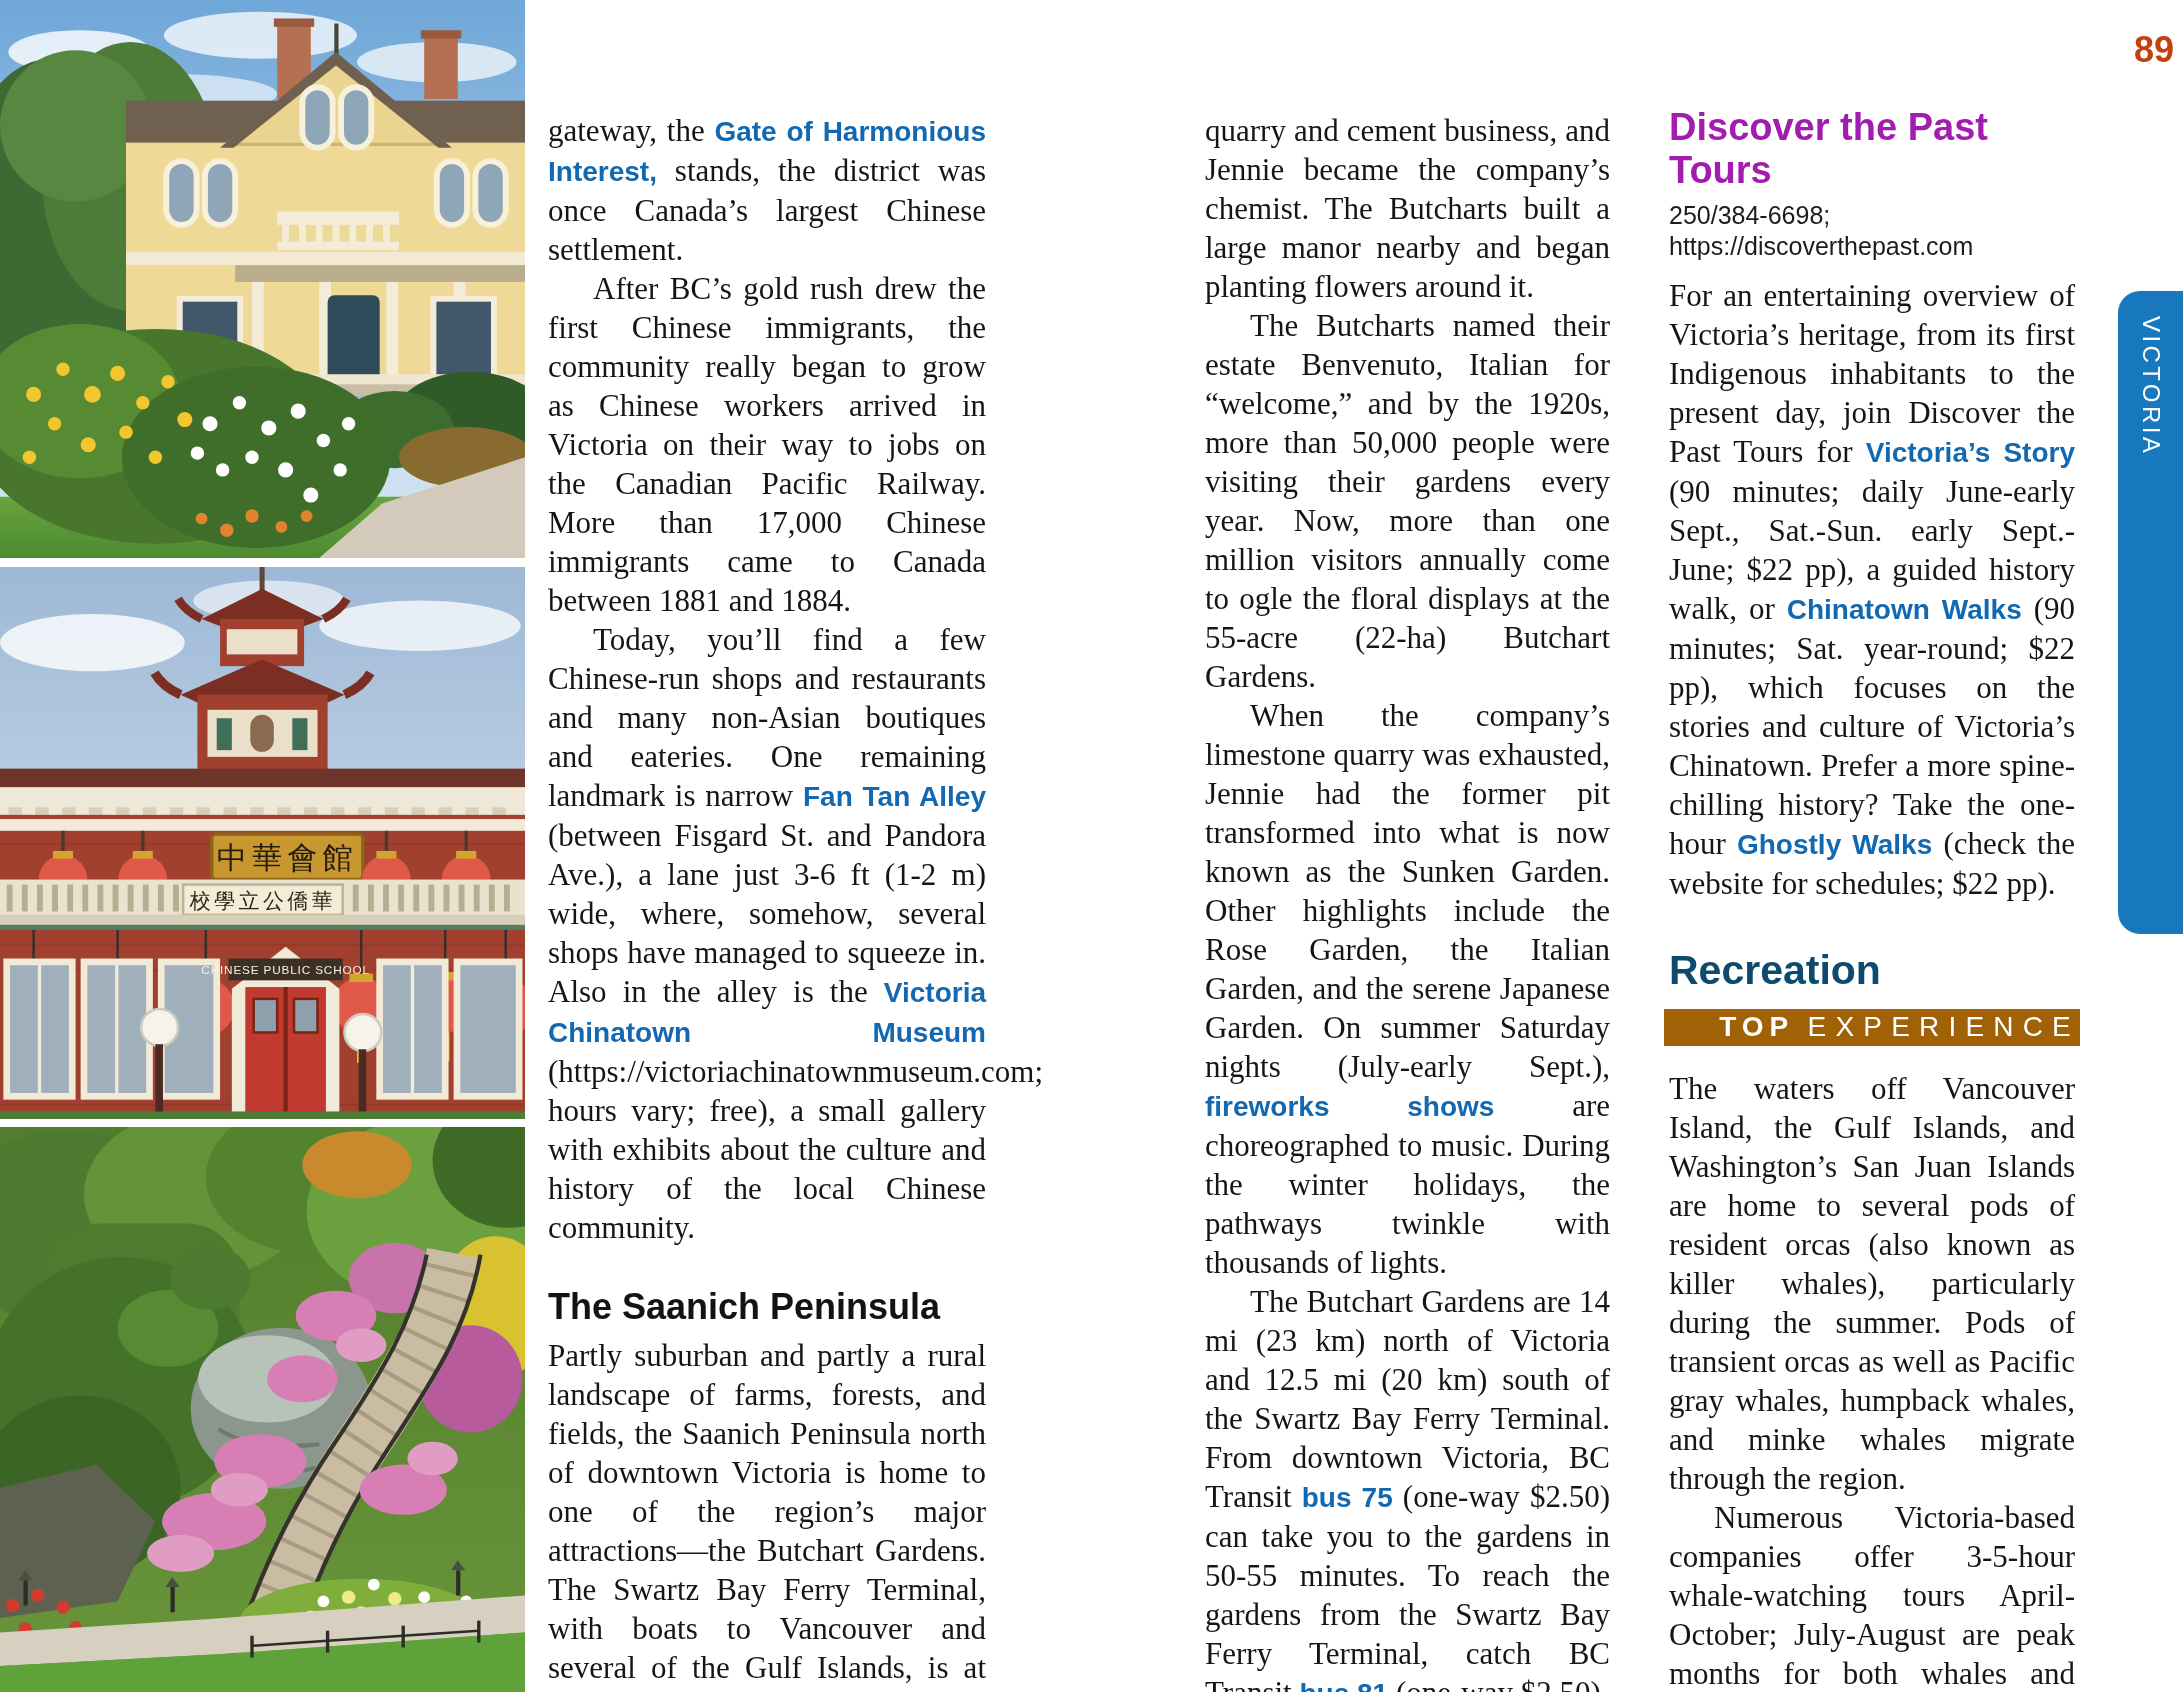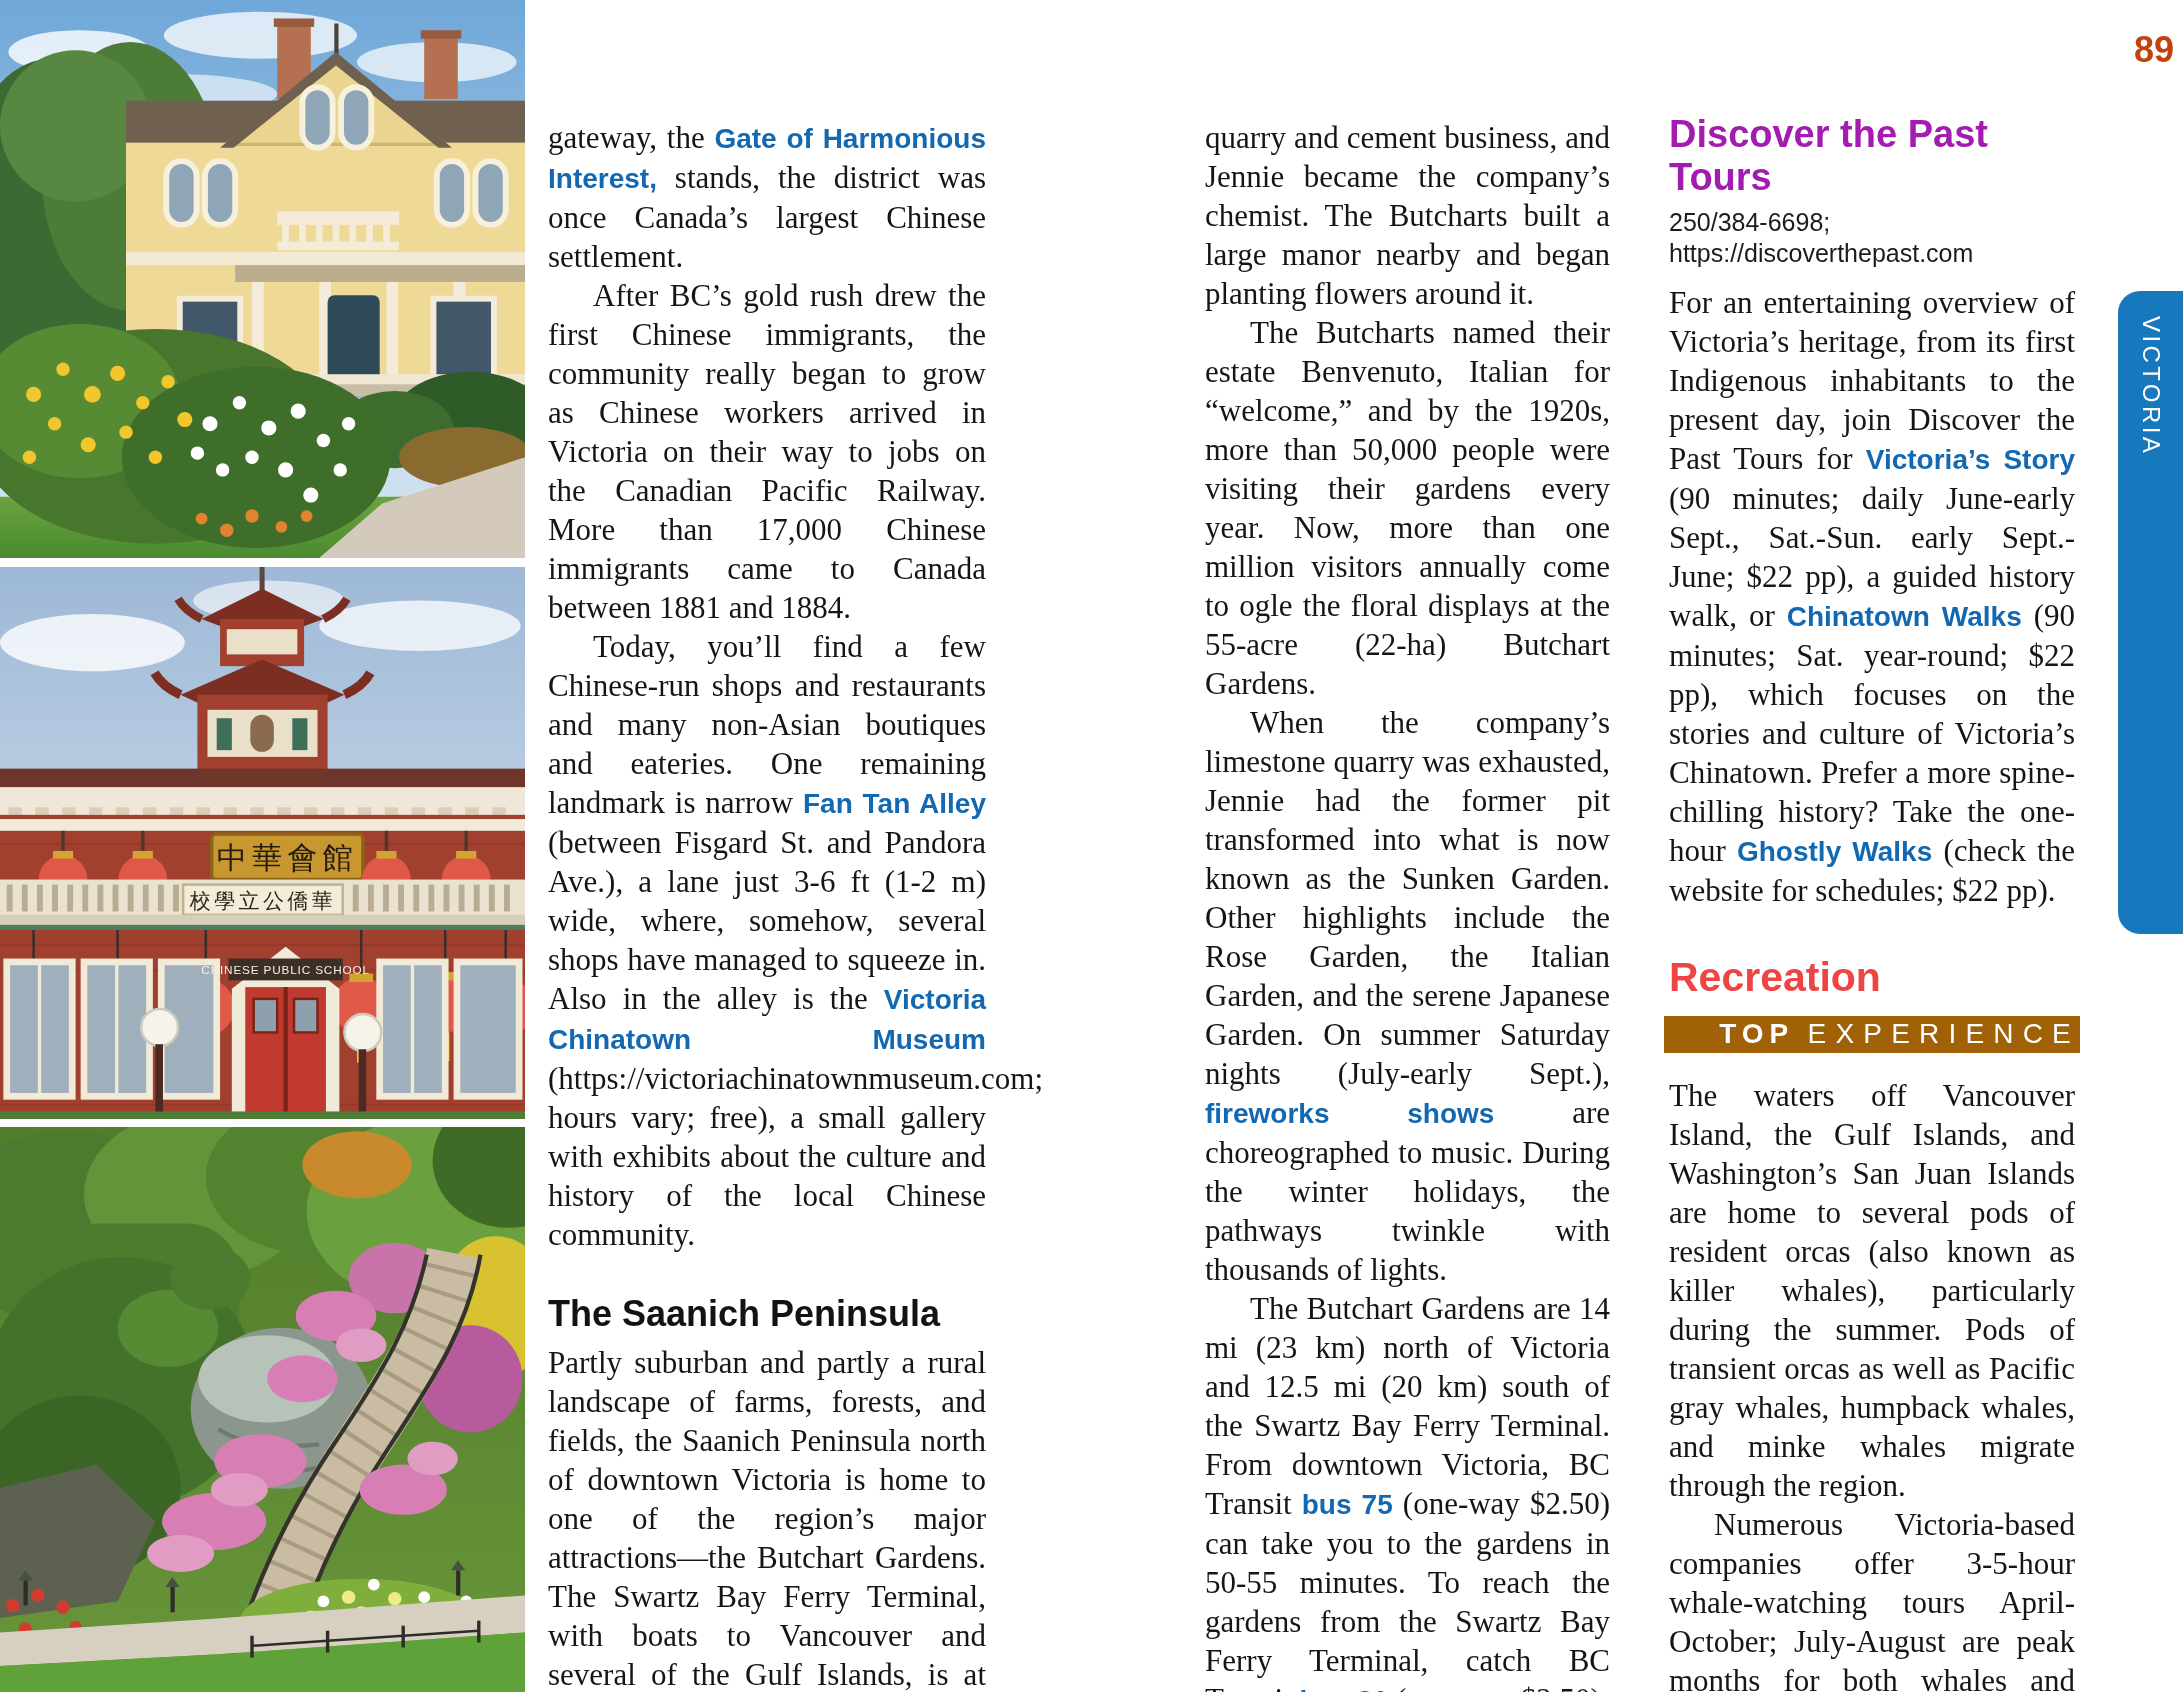--- a/index.html
+++ b/index.html
@@ -12,24 +12,24 @@
   .photo svg{display:block;width:100%;height:100%;}
 
   .column{position:absolute;}
   #col1{left:548px;top:107px;width:438px;}
   #col2{left:1205px;top:107px;width:405px;}
   #col3{left:1669px;top:102px;width:406px;}
 
   .body{font:31px/39px "Liberation Serif",serif;color:#161514;text-align:justify;margin:0;}
   .ind{text-indent:45px;}
   .bb{font-family:"Liberation Sans",sans-serif;font-weight:bold;color:#1268b1;font-size:28px;}
-  .h-section{font:bold 41px "Liberation Sans",sans-serif;color:#ef4444;margin:44px 0 5px;}
+  .h-section{font:bold 41px "Liberation Sans",sans-serif;color:#0c4a6e;margin:44px 0 5px;}
   .h-sub{font:bold 38px "Liberation Sans",sans-serif;color:#a21caf;margin:35px 0 8.4px;}
   .h-black{font:bold 36px "Liberation Sans",sans-serif;color:#131313;margin:39px 0 8.4px;}
-  .column > :first-child{margin-top:11px;}
+  .column > :first-child{margin-top:4px;}
   .star{color:#b4353e;font-family:"DejaVu Sans",sans-serif;margin-right:11.8px;font-size:0.92em;}
   .meta{font:25px/31px "Liberation Sans",sans-serif;color:#1c1c1c;margin:8.4px 0 13.4px;}
   .banner{background:#a16207;height:37px;display:flex;align-items:center;justify-content:flex-end;
           gap:13.4px;margin:15px -5px 23.5px -5px;}
   .banner .b1{font:bold 28px "Liberation Sans",sans-serif;color:#fff;letter-spacing:5.9px;}
   .banner .b2{font:28px "Liberation Sans",sans-serif;font-weight:normal;color:#fff;letter-spacing:9.2px;}
 
   .pageno{position:absolute;top:28.6px;right:9px;font:bold 36px "Liberation Sans",sans-serif;color:#c2410c;}
   .tab{position:absolute;right:0;top:291px;width:65px;height:643px;background:#1878bd;
        border-radius:22px 0 0 22px;}

